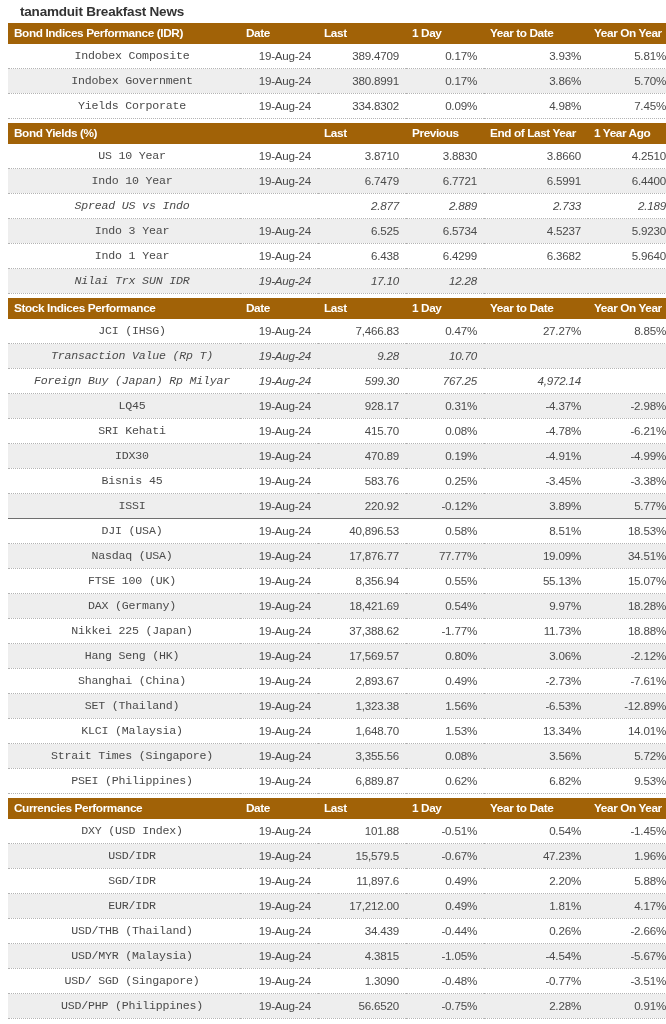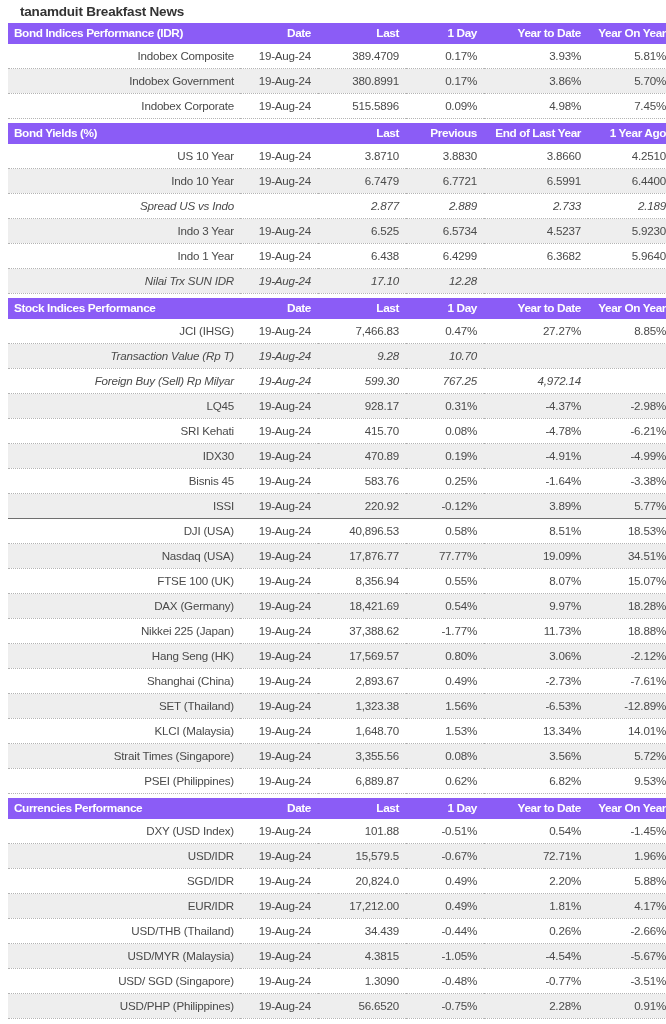--- a/index.html
+++ b/index.html
@@ -36,52 +36,53 @@
     font-size: 11.6px;
   }
   col.c-label { width: 232px; }
   col.c-date  { width: 78px; }
   col.c-last  { width: 88px; }
   col.c-day   { width: 78px; }
   col.c-ytd   { width: 104px; }
   col.c-yoy   { width: 85px; }
 
   tr.section-head td {
-    background: #8b5cf6;
+    background: #a16207;
     color: #ffffff;
     font-weight: bold;
     font-size: 11.8px;
     letter-spacing: -0.4px;
     height: 18px;
     padding: 1px 6px 2px 6px;
     border: none;
     white-space: nowrap;
     overflow: hidden;
   }
   tr.section-head td.lbl {
     text-align: left;
     padding-left: 6px;
   }
   tr.section-head td.num {
-    text-align: right;
+    text-align: left;
     padding-right: 7px;
   }
 
   tr.data td {
     height: 21px;
     padding: 1px 6px 2px 6px;
     border-bottom: 1px dotted #b4b4b4;
     white-space: nowrap;
     overflow: hidden;
     color: #4a4a4a;
     letter-spacing: -0.2px;
   }
   tr.data td.lbl {
-    text-align: right;
+    text-align: center;
     padding-left: 22px;
+    font-family: Liberation Mono, monospace;
   }
   tr.data td.num {
     text-align: right;
     padding-right: 7px;
   }
   tr.data.alt td {
     background: #eeeeee;
   }
   tr.data.italic td {
     font-style: italic;
@@ -130,23 +131,23 @@
         </tr>
         <tr class="data alt">
           <td class="lbl">Indobex Government</td>
           <td class="num">19-Aug-24</td>
           <td class="num">380.8991</td>
           <td class="num">0.17%</td>
           <td class="num">3.86%</td>
           <td class="num">5.70%</td>
         </tr>
         <tr class="data">
-          <td class="lbl">Indobex Corporate</td>
-          <td class="num">19-Aug-24</td>
-          <td class="num">515.5896</td>
+          <td class="lbl">Yields Corporate</td>
+          <td class="num">19-Aug-24</td>
+          <td class="num">334.8302</td>
           <td class="num">0.09%</td>
           <td class="num">4.98%</td>
           <td class="num">7.45%</td>
         </tr>
         <tr class="spacer-row">
           <td colspan="6"></td>
         </tr>
         <tr class="section-head">
           <td class="lbl">Bond Yields (%)</td>
           <td class="num"></td>
@@ -224,21 +225,21 @@
         </tr>
         <tr class="data alt italic">
           <td class="lbl">Transaction Value (Rp T)</td>
           <td class="num">19-Aug-24</td>
           <td class="num">9.28</td>
           <td class="num">10.70</td>
           <td class="num"></td>
           <td class="num"></td>
         </tr>
         <tr class="data italic">
-          <td class="lbl">Foreign Buy (Sell) Rp Milyar</td>
+          <td class="lbl">Foreign Buy (Japan) Rp Milyar</td>
           <td class="num">19-Aug-24</td>
           <td class="num">599.30</td>
           <td class="num">767.25</td>
           <td class="num">4,972.14</td>
           <td class="num"></td>
         </tr>
         <tr class="data alt">
           <td class="lbl">LQ45</td>
           <td class="num">19-Aug-24</td>
           <td class="num">928.17</td>
@@ -260,21 +261,21 @@
           <td class="num">470.89</td>
           <td class="num">0.19%</td>
           <td class="num">-4.91%</td>
           <td class="num">-4.99%</td>
         </tr>
         <tr class="data">
           <td class="lbl">Bisnis 45</td>
           <td class="num">19-Aug-24</td>
           <td class="num">583.76</td>
           <td class="num">0.25%</td>
-          <td class="num">-1.64%</td>
+          <td class="num">-3.45%</td>
           <td class="num">-3.38%</td>
         </tr>
         <tr class="data alt thickbottom">
           <td class="lbl">ISSI</td>
           <td class="num">19-Aug-24</td>
           <td class="num">220.92</td>
           <td class="num">-0.12%</td>
           <td class="num">3.89%</td>
           <td class="num">5.77%</td>
         </tr>
@@ -292,21 +293,21 @@
           <td class="num">17,876.77</td>
           <td class="num">77.77%</td>
           <td class="num">19.09%</td>
           <td class="num">34.51%</td>
         </tr>
         <tr class="data">
           <td class="lbl">FTSE 100 (UK)</td>
           <td class="num">19-Aug-24</td>
           <td class="num">8,356.94</td>
           <td class="num">0.55%</td>
-          <td class="num">8.07%</td>
+          <td class="num">55.13%</td>
           <td class="num">15.07%</td>
         </tr>
         <tr class="data alt">
           <td class="lbl">DAX (Germany)</td>
           <td class="num">19-Aug-24</td>
           <td class="num">18,421.69</td>
           <td class="num">0.54%</td>
           <td class="num">9.97%</td>
           <td class="num">18.28%</td>
         </tr>
@@ -383,27 +384,27 @@
           <td class="num">101.88</td>
           <td class="num">-0.51%</td>
           <td class="num">0.54%</td>
           <td class="num">-1.45%</td>
         </tr>
         <tr class="data alt">
           <td class="lbl">USD/IDR</td>
           <td class="num">19-Aug-24</td>
           <td class="num">15,579.5</td>
           <td class="num">-0.67%</td>
-          <td class="num">72.71%</td>
+          <td class="num">47.23%</td>
           <td class="num">1.96%</td>
         </tr>
         <tr class="data">
           <td class="lbl">SGD/IDR</td>
           <td class="num">19-Aug-24</td>
-          <td class="num">20,824.0</td>
+          <td class="num">11,897.6</td>
           <td class="num">0.49%</td>
           <td class="num">2.20%</td>
           <td class="num">5.88%</td>
         </tr>
         <tr class="data alt">
           <td class="lbl">EUR/IDR</td>
           <td class="num">19-Aug-24</td>
           <td class="num">17,212.00</td>
           <td class="num">0.49%</td>
           <td class="num">1.81%</td>

